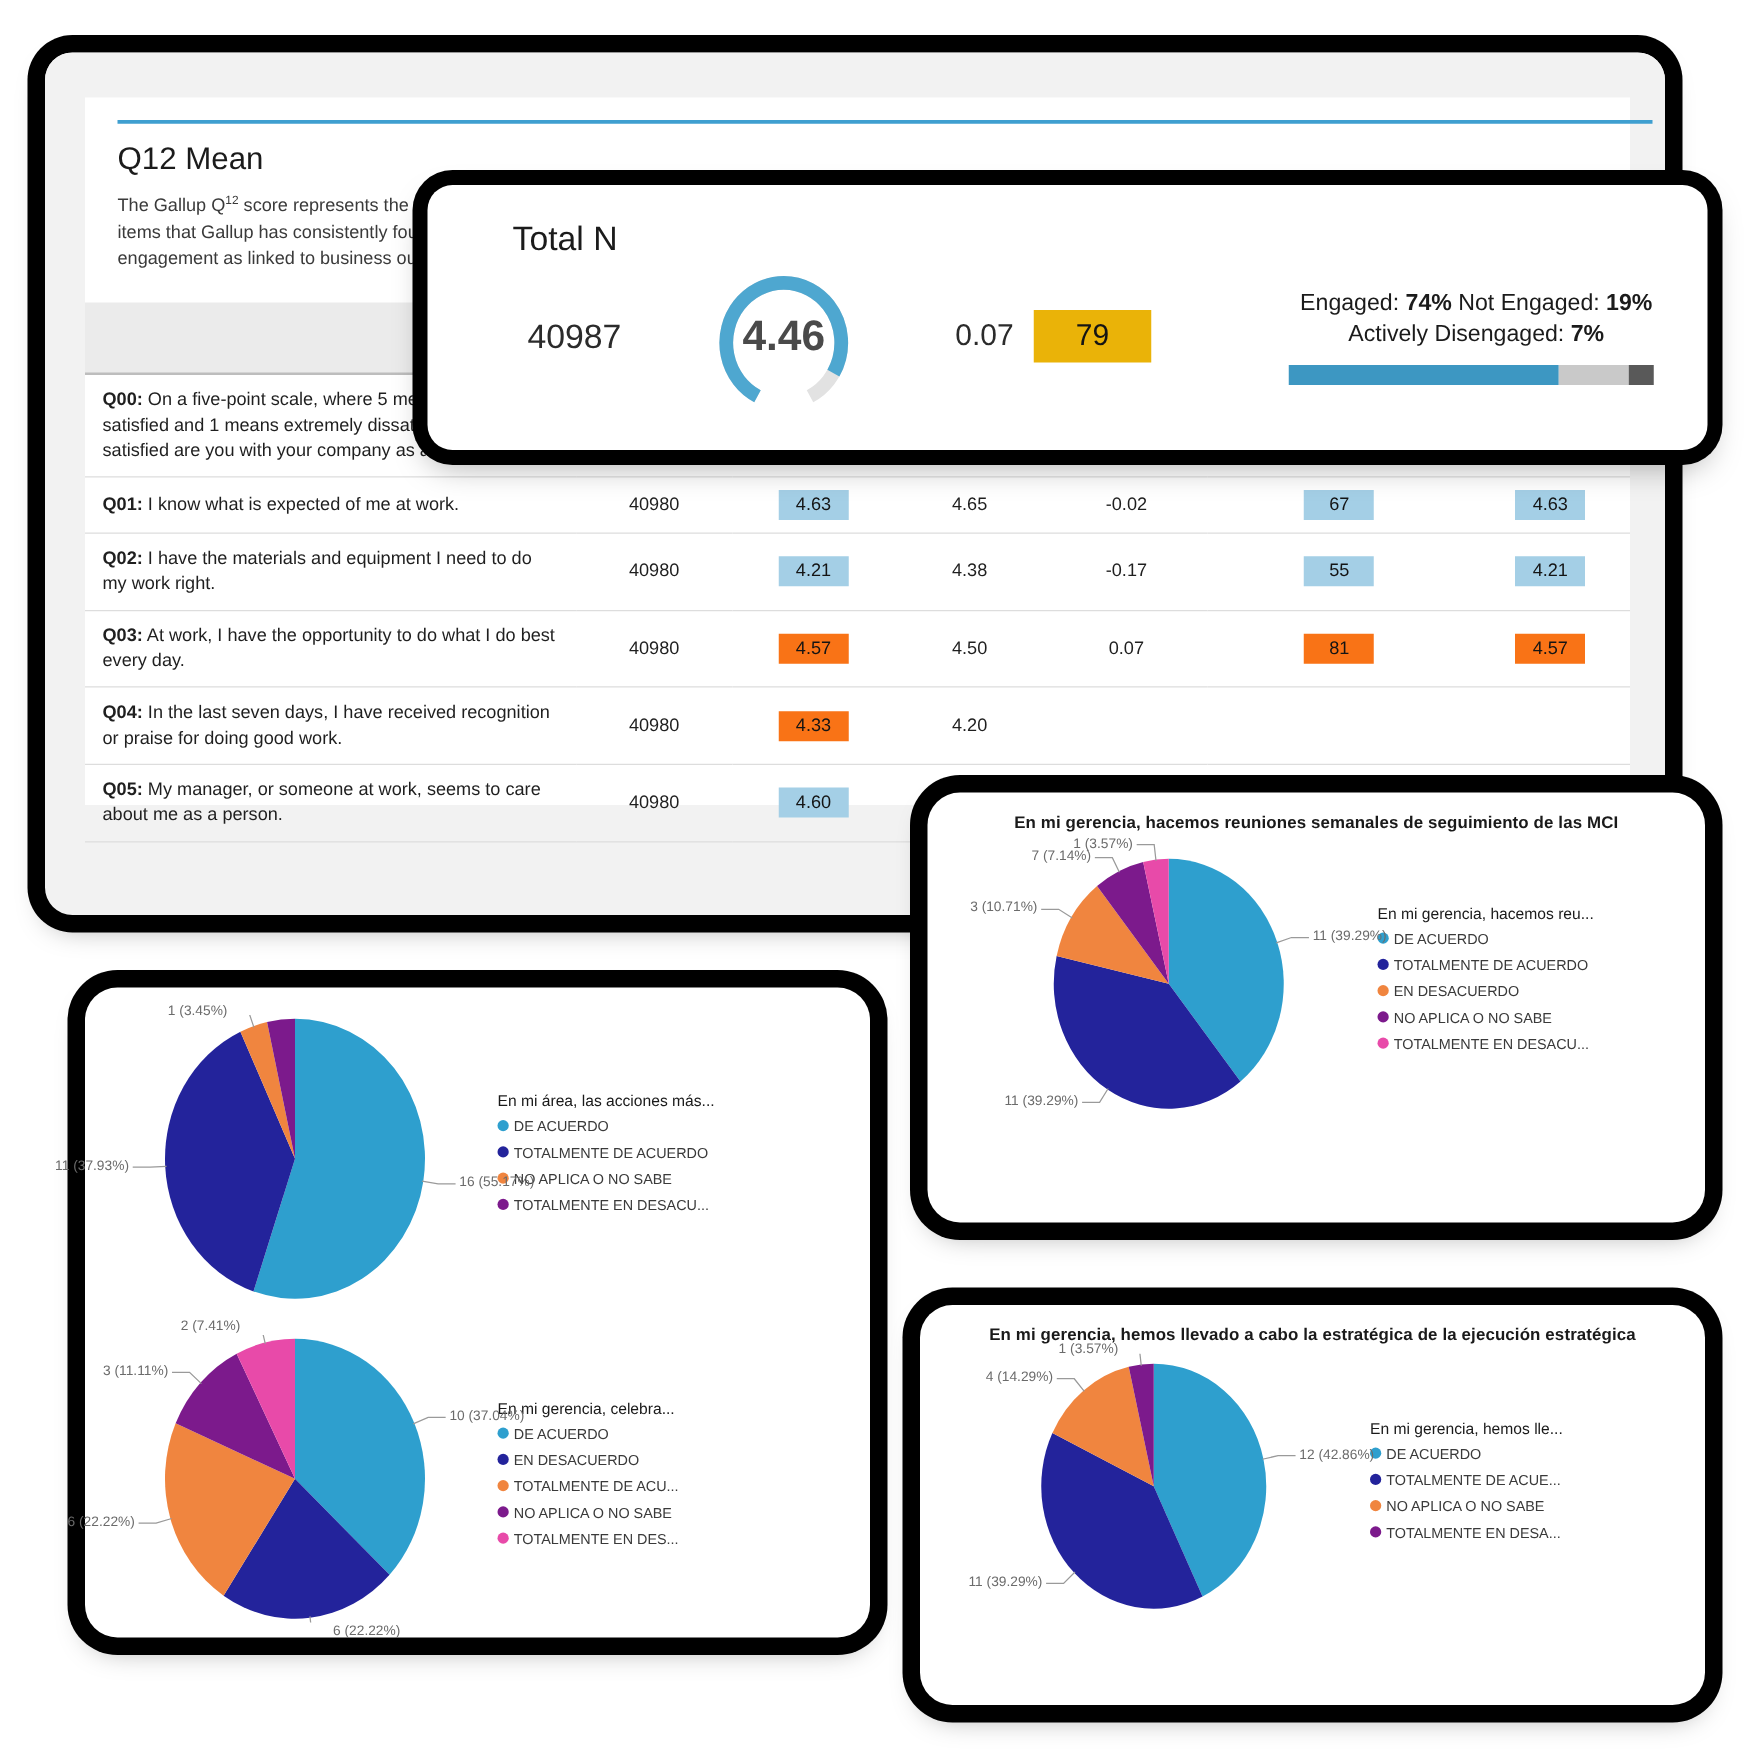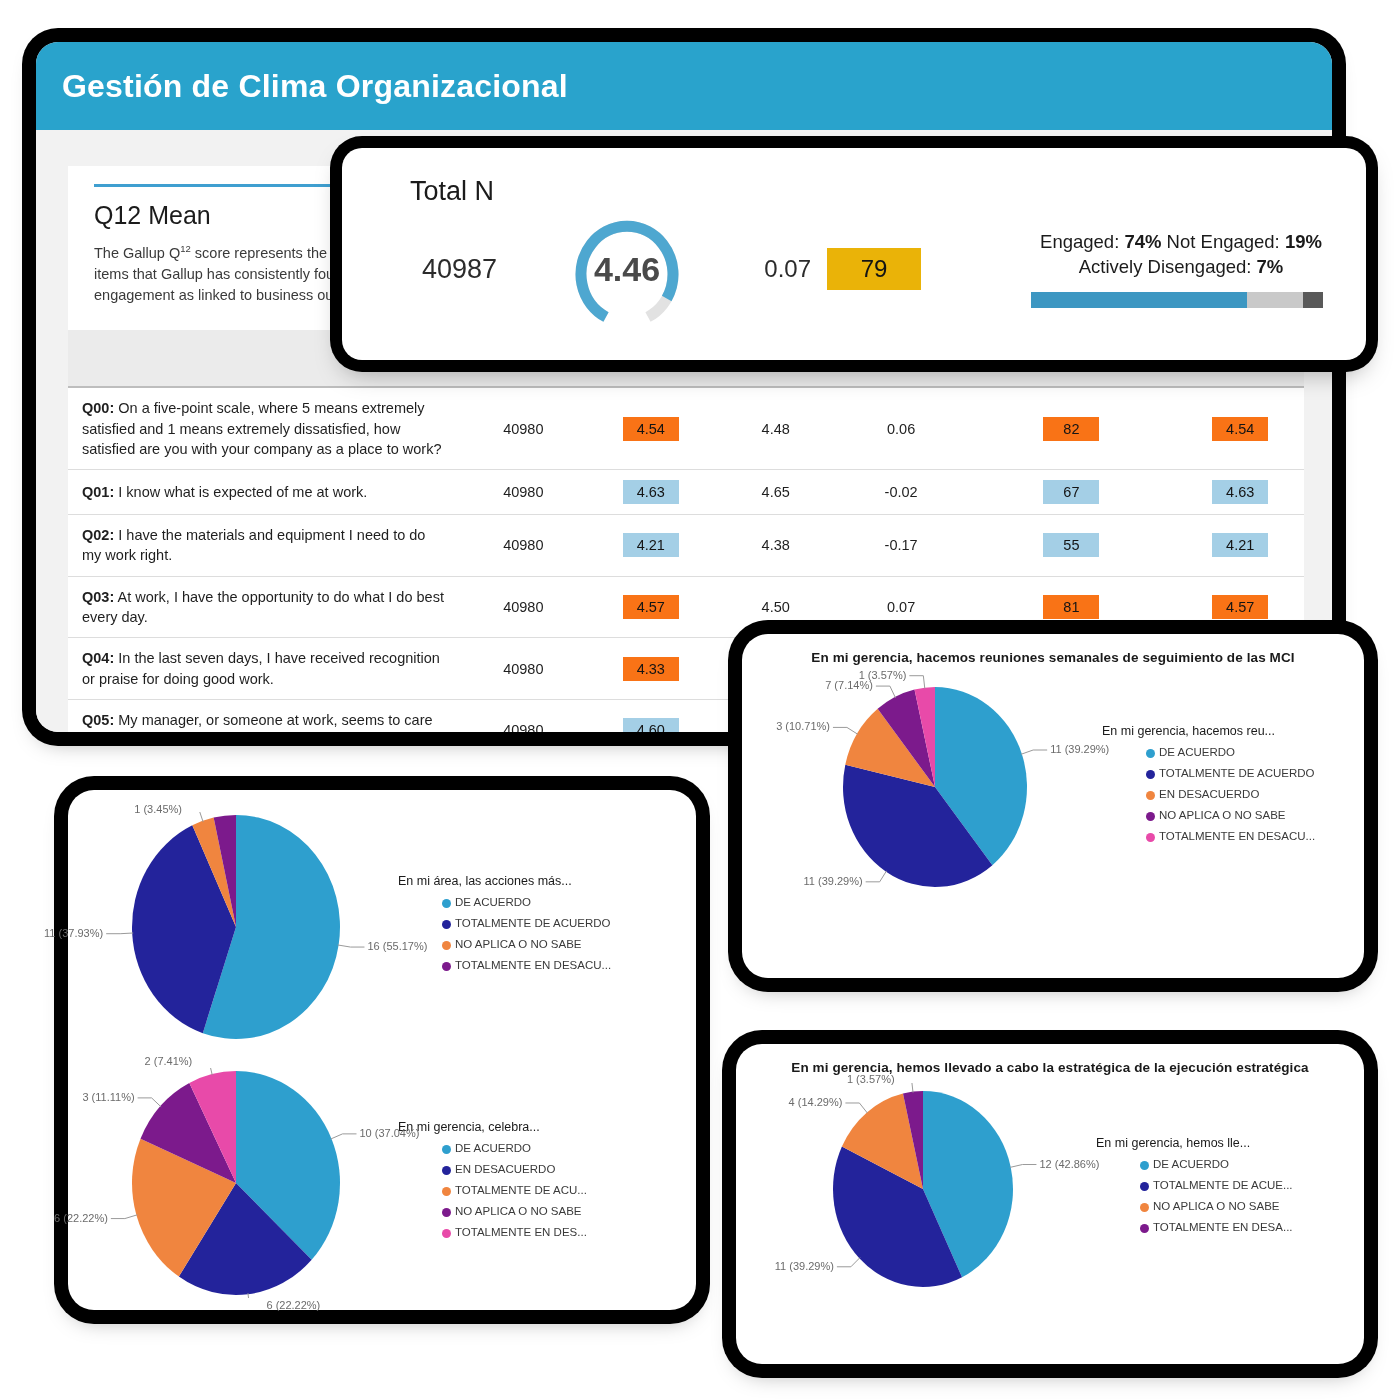--- a/index.html
+++ b/index.html
@@ -143,36 +143,32 @@
   .pie-holder svg { display: block; }
   .callout {
     position: absolute; font-size: 11px; color: #6b6b6b; white-space: nowrap;
     line-height: 1.15;
   }
   .legend { padding-left: 6px; }
   .legend-title {
     font-size: 12.5px; font-weight: normal; color: #1a1a1a; margin-bottom: 8px;
   }
   .legend-item {
-    display: flex; align-items: flex-end; font-size: 11.5px; color: #3a3a3a;
+    display: flex; align-items: flex-start; font-size: 11.5px; color: #3a3a3a;
     margin-bottom: 9px;
-    margin-left: 44px;
   }
   .legend-dot {
     width: 9px; height: 9px; border-radius: 50%; margin-right: 4px; flex: none;
   }
 </style>
 </head>
 <body>
 
 <div class="card" id="main-window">
 
-  <div id="app-header" style="background: rgb(41, 163, 204);">
-    <span id="app-title">Gestión de Clima Organizacional</span>
-  </div>
 
   <div id="main-body">
     <div id="report-sheet">
 
       <div id="q12-block">
         <div id="q12-rule"></div>
         <div id="q12-title">Q12 Mean</div>
         <div id="q12-desc">
           The Gallup Q<sup>12</sup> score represents the ave<br>
           items that Gallup has consistently found<br>

